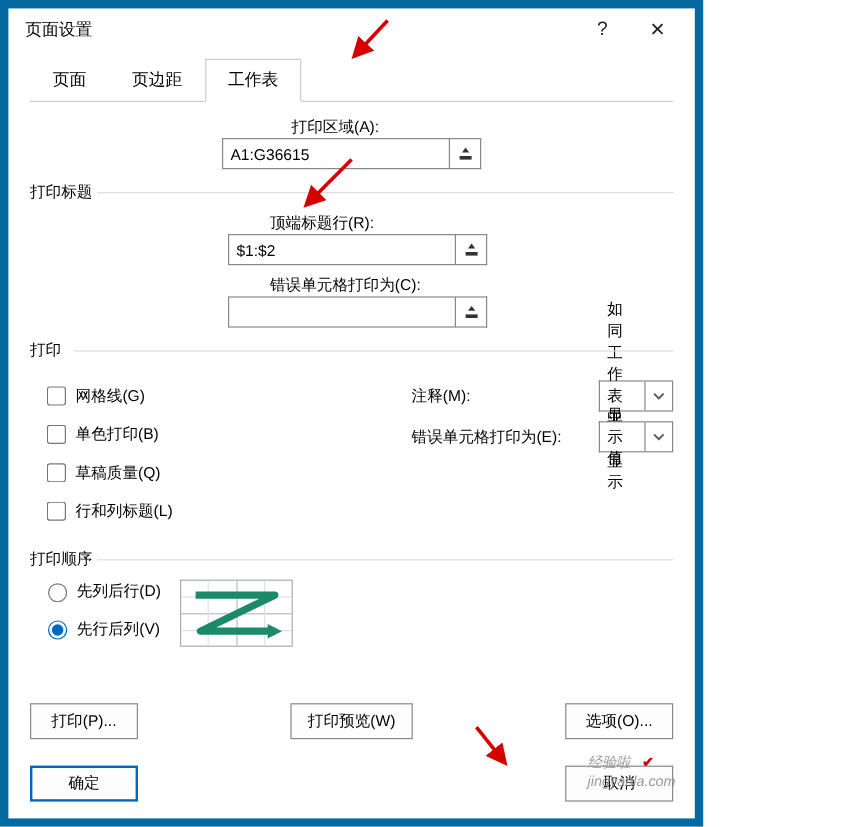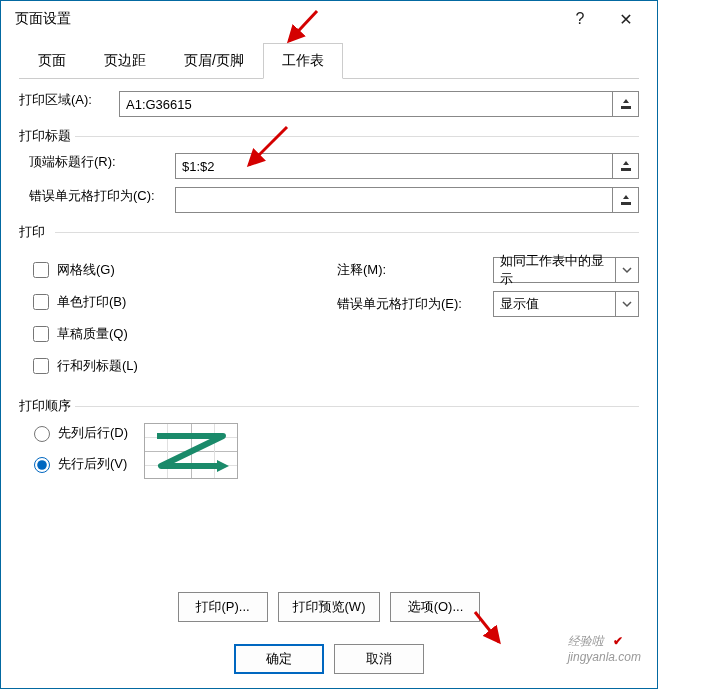--- a/index.html
+++ b/index.html
@@ -1,25 +1,25 @@
 <!DOCTYPE html>
 <html><head>
 <meta charset="utf-8">
 <style>
   * { box-sizing: border-box; font-family: "Microsoft YaHei", "Segoe UI", sans-serif; }
   body { margin: 0; background: #fff; }
-  .window { width: 658px; height: 689px; border: 1px solid #0369a1; background: #fff; position: relative; }
+  .window { width: 586px; height: 689px; border: 7px solid #0369a1; background: #fff; position: relative; }
   .titlebar { height: 36px; display: flex; align-items: center; padding: 0 8px 0 14px; font-size: 14px; }
   .titlebar .spacer { flex: 1; }
   .titlebar .tbtn { width: 46px; height: 36px; display: flex; align-items: center; justify-content: center; font-size: 16px; color: #222; }
   .content { padding: 6px 18px 14px 18px; }
   .tabs { display: flex; border-bottom: 1px solid #ccc; font-size: 14px; margin-bottom: 12px; }
   .tab { padding: 8px 18px; border: 1px solid transparent; margin-bottom: -1px; cursor: default; }
   .tab.active { border: 1px solid #ccc; border-bottom: 1px solid #fff; background: #fff; }
-  .row { display: flex; margin: 8px 0; font-size: 13px; }
+  .row { display: flex; align-items: center; margin: 8px 0; font-size: 13px; flex-direction: column; }
   .label { width: 100px; }
   .label-wide { width: 146px; }
   .input-wrap { flex: 1; display: flex; }
   .txt { flex: 1; height: 26px; border: 1px solid #888; padding: 2px 6px; font-size: 13px; background: #fff; }
   .refbtn { width: 26px; height: 26px; border: 1px solid #888; border-left: none; display: flex; align-items: center; justify-content: center; background: #fff; }
   .group { margin: 10px 0 6px 0; font-size: 13px; }
   .group-title { position: relative; margin-bottom: 8px; }
   .group-title::after { content: ""; position: absolute; left: 56px; right: 0; top: 50%; height: 1px; background: #ddd; }
   .group-title.short::after { left: 36px; }
   .group-body { padding-left: 10px; }
@@ -32,21 +32,21 @@
   .r-label { width: 156px; font-size: 13px; }
   .sel { flex: 1; height: 26px; border: 1px solid #888; border-right: none; padding: 2px 6px; font-size: 13px; display: flex; align-items: center; background: #fff; }
   .sel-btn { width: 24px; height: 26px; border: 1px solid #888; display: flex; align-items: center; justify-content: center; background: #fff; }
   .order { display: flex; gap: 16px; }
   .radio-group { display: flex; flex-direction: column; gap: 12px; }
   .rad { display: flex; align-items: center; font-size: 13px; }
   .rad input { width: 16px; height: 16px; margin-right: 8px; accent-color: #0067c0; }
   .order-img { width: 94px; height: 56px; border: 1px solid #aaa; position: relative; background: #fff; }
   .grid-line { position: absolute; background: #bbb; }
   .arrow-red { position: absolute; pointer-events: none; }
-  .button-row { display: flex; justify-content: center; gap: 10px; padding: 16px 18px 0 18px; }
+  .button-row { display: flex; justify-content: space-between; gap: 10px; padding: 16px 18px 0 18px; }
   .btn { min-width: 90px; height: 30px; border: 1px solid #888; background: #fdfdfd; font-size: 13px; display: flex; align-items: center; justify-content: center; padding: 0 14px; }
   .btn.primary { border: 2px solid #0067c0; }
   .watermark { position: absolute; bottom: 24px; right: 16px; font-size: 12px; color: #999; font-style: italic; pointer-events: none; }
   .watermark .check { color: #c00; font-weight: bold; font-style: normal; margin-left: 6px; }
 </style>
 </head>
 <body>
 
 <div class="window">
 
@@ -68,21 +68,20 @@
           <marker id="ah1" markerWidth="6" markerHeight="6" refX="5" refY="3" orient="auto">
             <path d="M0,0 L6,3 L0,6 Z" fill="#d40000"></path>
           </marker>
         </defs>
       <line x1="34" y1="4" x2="6" y2="34" stroke="#d40000" stroke-width="3" marker-end="url(#ah1)"></line>
     </svg>
 
     <div class="tabs">
       <div class="tab">页面</div>
       <div class="tab">页边距</div>
-      <div class="tab">页眉/页脚</div>
       <div class="tab active">工作表</div>
     </div>
 
     <div class="row">
       <div class="label">打印区域(A):</div>
       <div class="input-wrap">
         <input class="txt" value="A1:G36615" style="">
         <div class="refbtn">
           <svg width="14" height="14">
               <rect x="2" y="9" width="10" height="3" fill="#333"></rect>

